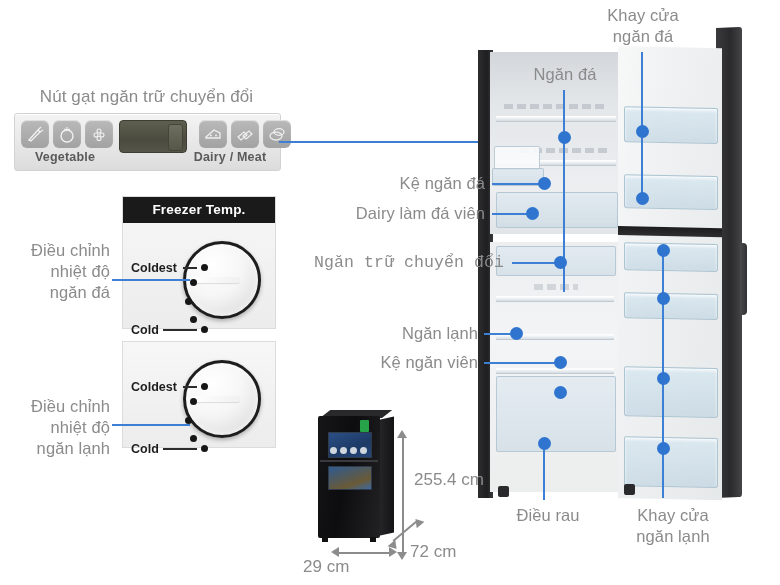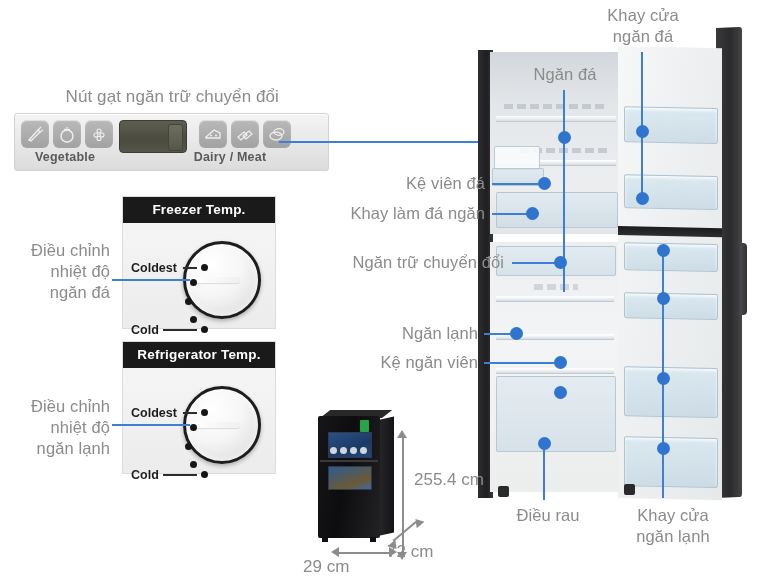--- a/index.html
+++ b/index.html
@@ -1,41 +1,41 @@
 <!DOCTYPE html>
 <html><head>
 <meta charset="utf-8">
 <style>
   html,body{margin:0;padding:0;background:#ffffff;}
   body{
     width:780px;height:585px;position:relative;overflow:hidden;
     font-family:"Liberation Sans","DejaVu Sans",sans-serif;
     color:#8c8c8c;
   }
-  .abs{position:absolute;padding-left:48px;}
+  .abs{position:absolute;}
   .lbl{
     position:absolute;color:#8b8b8b;font-size:16.5px;line-height:21px;
     letter-spacing:.1px;white-space:pre-line;
   }
   .lbl.r{text-align:right;}
   .lbl.c{text-align:center;}
   .line{position:absolute;background:#3c7fd4;}
   .line.h{height:2px;}
   .line.v{width:2px;}
   .dot{position:absolute;width:13px;height:13px;border-radius:50%;
        background:#2f74cf;}
 
   
   #switch-panel{
     left:14px;top:113px;width:265px;height:56px;
     background:linear-gradient(180deg,#f4f4f4 0%,#e9e9e9 45%,#dcdcdc 100%);
     border:1px solid #d2d2d2;border-radius:3px;
     box-shadow:inset 0 1px 0 #fff;
   }
-  #switch-title{left:14px;top:86px;width:265px;font-size:17px;color:#8b8b8b;text-align:right;}
+  #switch-title{left:14px;top:86px;width:265px;font-size:17px;color:#8b8b8b;text-align:center;}
   .icon-group{position:absolute;top:6px;display:flex;gap:4px;}
   .food-icon{
     width:28px;height:28px;border-radius:6px;
     background:linear-gradient(180deg,#b9b9b9,#a2a2a2);
     box-shadow:inset 0 1px 1px rgba(255,255,255,.6);
     display:flex;align-items:center;justify-content:center;
   }
   .food-icon svg{display:block;}
   .grp-cap{
     position:absolute;top:36px;font-size:12.5px;color:#5a5a5a;
@@ -220,21 +220,20 @@
     <div class="tickline" style="left:40px;top:106px;width:34px;"></div>
     <div class="tick" style="left:78px;top:103px;"></div>
   </div>
 </div>
 <div class="lbl r" style="left:0;top:240px;width:110px;">Điều chỉnh
 nhiệt độ
 ngăn đá</div>
 <div class="line h" style="left:112px;top:279px;width:78px;"></div>
 
 <div class="temp-panel" style="left:122px;top:341px;">
-  <div class="temp-head">Refrigerator Temp.</div>
   <div class="temp-body">
     <div class="knob"></div>
     <div class="tlab" style="left:8px;top:38px;">Coldest</div>
     <div class="tickline" style="left:60px;top:44px;width:14px;"></div>
     <div class="tick" style="left:78px;top:41px;"></div>
     <div class="tick" style="left:67px;top:56px;"></div>
     <div class="tick" style="left:62px;top:75px;"></div>
     <div class="tick" style="left:67px;top:93px;"></div>
     <div class="tlab" style="left:8px;top:100px;">Cold</div>
     <div class="tickline" style="left:40px;top:106px;width:34px;"></div>
@@ -286,29 +285,29 @@
 <div class="lbl c" style="left:568px;top:5px;width:150px;">Khay cửa
 ngăn đá</div>
 <div class="line v" style="left:641px;top:52px;height:147px;"></div>
 <div class="dot" style="left:636px;top:125px;"></div>
 <div class="dot" style="left:636px;top:192px;"></div>
 
 <div class="lbl c" style="left:505px;top:64px;width:120px;">Ngăn đá</div>
 <div class="line v" style="left:563px;top:90px;height:202px;"></div>
 <div class="dot" style="left:558px;top:131px;"></div>
 
-<div class="lbl r" style="left:330px;top:173px;width:155px;">Kệ viên đá</div>
+<div class="lbl r" style="left:330px;top:173px;width:155px;">Kệ ngăn đá</div>
 <div class="line h" style="left:492px;top:183px;width:52px;"></div>
 <div class="dot" style="left:538px;top:177px;"></div>
 
-<div class="lbl r" style="left:320px;top:203px;width:165px;">Khay làm đá ngăn</div>
+<div class="lbl r" style="left:320px;top:203px;width:165px;">Dairy làm đá viên</div>
 <div class="line h" style="left:492px;top:213px;width:40px;"></div>
 <div class="dot" style="left:526px;top:207px;"></div>
 
-<div class="lbl r" style="left:300px;top:252px;width:204px;">Ngăn trữ chuyển đổi</div>
+<div class="lbl r" style="left:300px;top:252px;width:204px;font-family:Liberation Mono, monospace;">Ngăn trữ chuyển đổi</div>
 <div class="line h" style="left:512px;top:262px;width:48px;"></div>
 <div class="dot" style="left:554px;top:256px;"></div>
 
 <div class="lbl r" style="left:370px;top:323px;width:108px;">Ngăn lạnh</div>
 <div class="line h" style="left:484px;top:333px;width:32px;"></div>
 <div class="dot" style="left:510px;top:327px;"></div>
 
 <div class="lbl r" style="left:360px;top:352px;width:118px;">Kệ ngăn viên</div>
 <div class="line h" style="left:484px;top:362px;width:78px;"></div>
 <div class="dot" style="left:554px;top:356px;"></div>
@@ -351,13 +350,13 @@
 <div class="dimlbl" style="left:414px;top:470px;">255.4 cm</div>
 
 <div class="arrow ah" style="left:338px;top:552px;width:54px;"></div>
 <div class="tri" style="left:331px;top:547px;border-top:5.5px solid transparent;border-bottom:5.5px solid transparent;border-right:8px solid #8c8c8c;"></div>
 <div class="tri" style="left:389px;top:547px;border-top:5.5px solid transparent;border-bottom:5.5px solid transparent;border-left:8px solid #8c8c8c;"></div>
 <div class="dimlbl" style="left:303px;top:557px;">29 cm</div>
 
 <div class="arrow" style="left:393px;top:540px;width:30px;height:1.5px;transform:rotate(-40deg);transform-origin:left center;"></div>
 <div class="tri" style="left:389px;top:542px;border-left:5.5px solid transparent;border-right:5.5px solid transparent;border-top:8px solid #8c8c8c;transform:rotate(-40deg);"></div>
 <div class="tri" style="left:413px;top:518px;border-left:5.5px solid transparent;border-right:5.5px solid transparent;border-bottom:8px solid #8c8c8c;transform:rotate(-40deg);"></div>
-<div class="dimlbl" style="left:387px;top:542px;">72 cm</div>
+<div class="dimlbl" style="left:410px;top:542px;">72 cm</div>
 
 </body></html>

